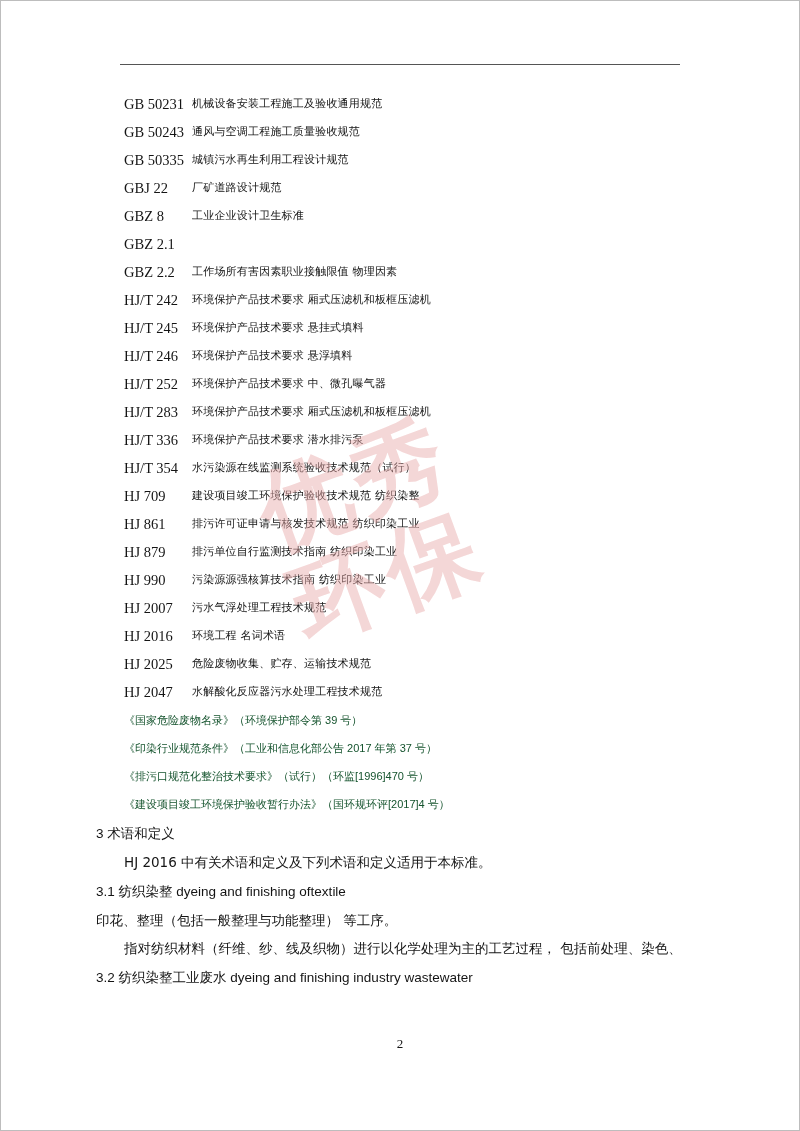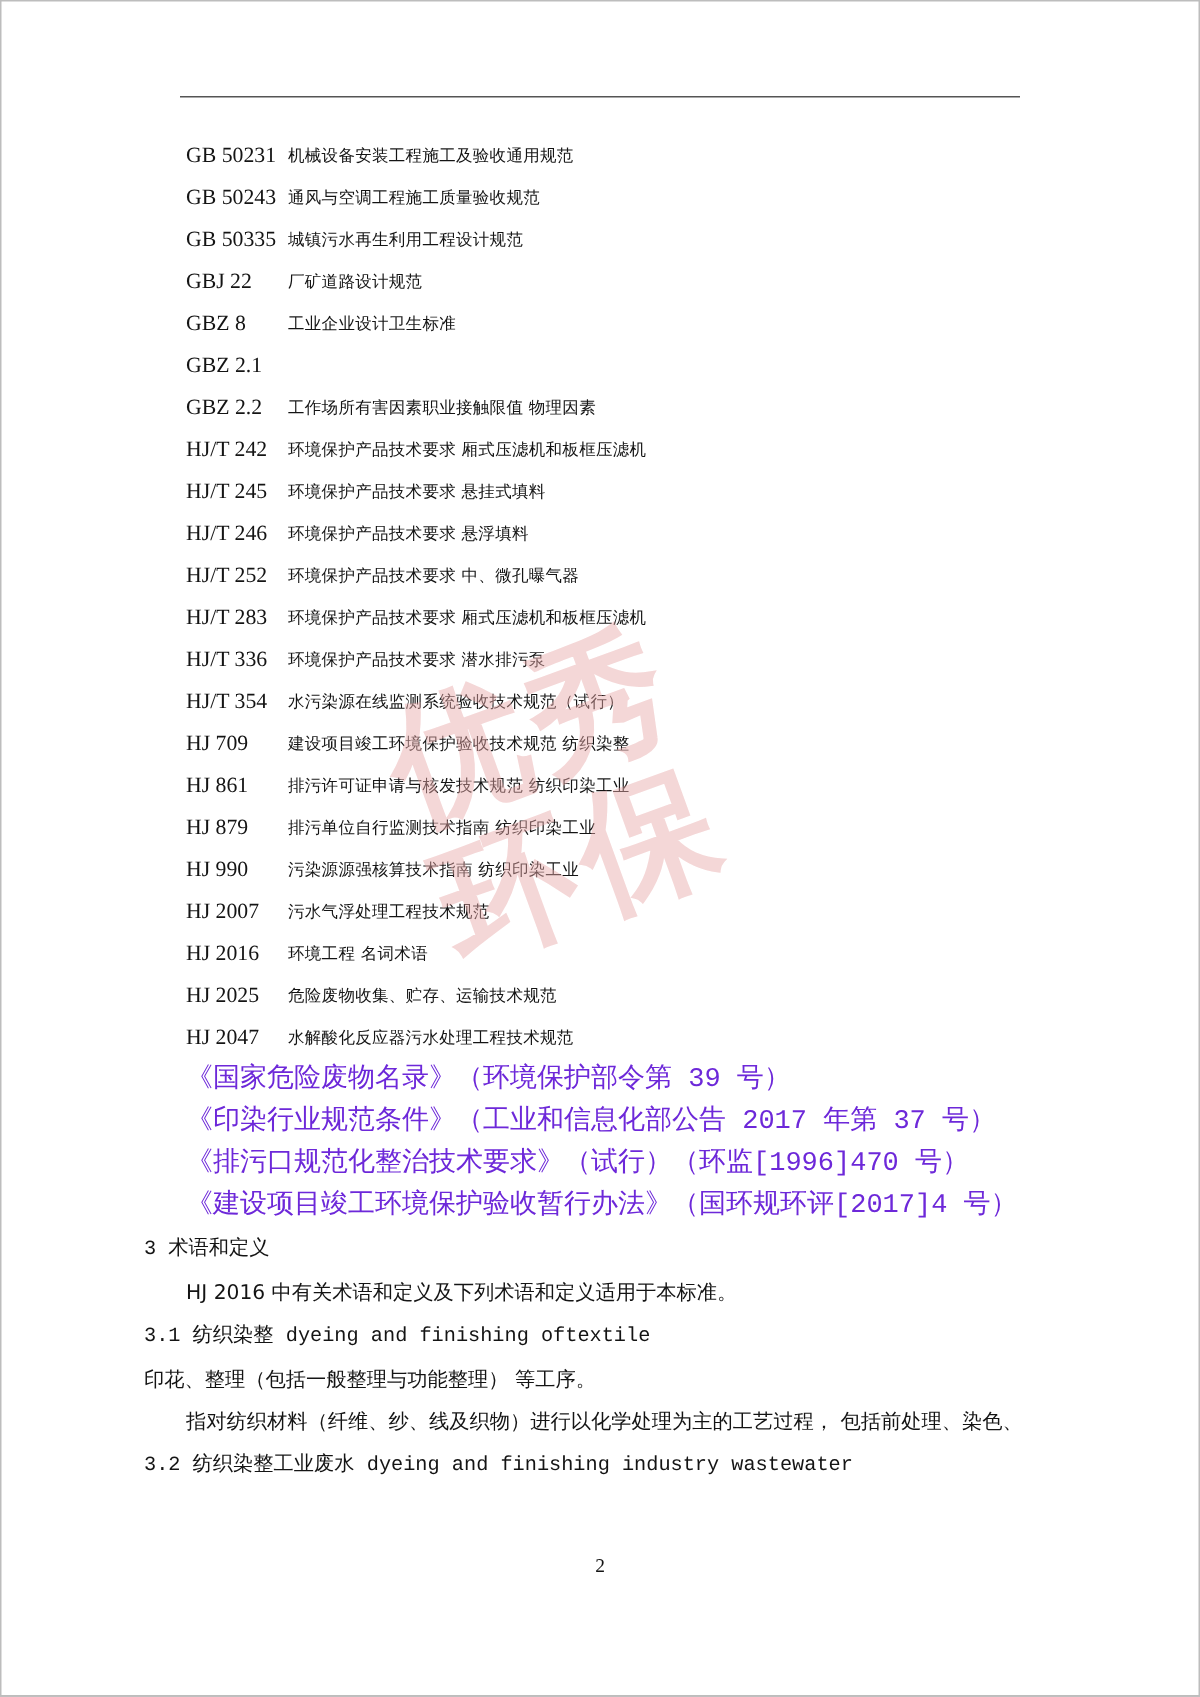--- a/index.html
+++ b/index.html
@@ -55,33 +55,33 @@
     box-sizing: border-box;
     font-family: "Liberation Serif", serif;
   }
   .std-title {
     font-family: "DejaVu Sans", sans-serif;
     font-size: 11px;
     letter-spacing: 0.2px;
   }
   .doc-line {
     line-height: 28px;
-    font-size: 18px;
-    color: #6d28d9;
-    font-family: Liberation Mono, monospace;
+    font-size: 11px;
+    color: #14532d;
+    font-family: Liberation Sans, sans-serif;
     white-space: nowrap;
   }
   .doc-line.indent {
     padding-left: 28px;
   }
   .sec-head {
     line-height: 28px;
     font-size: 13.5px;
     color: #141414;
-    font-family: Liberation Mono, monospace;
+    font-family: Liberation Sans, sans-serif;
     margin-top: 2px;
   }
   .para {
     line-height: 28px;
     font-size: 13.5px;
     color: #141414;
     font-family: "DejaVu Sans", sans-serif;
   }
   .para.ind1 { padding-left: 28px; }
   .para.ind2 { padding-left: 0px; }

